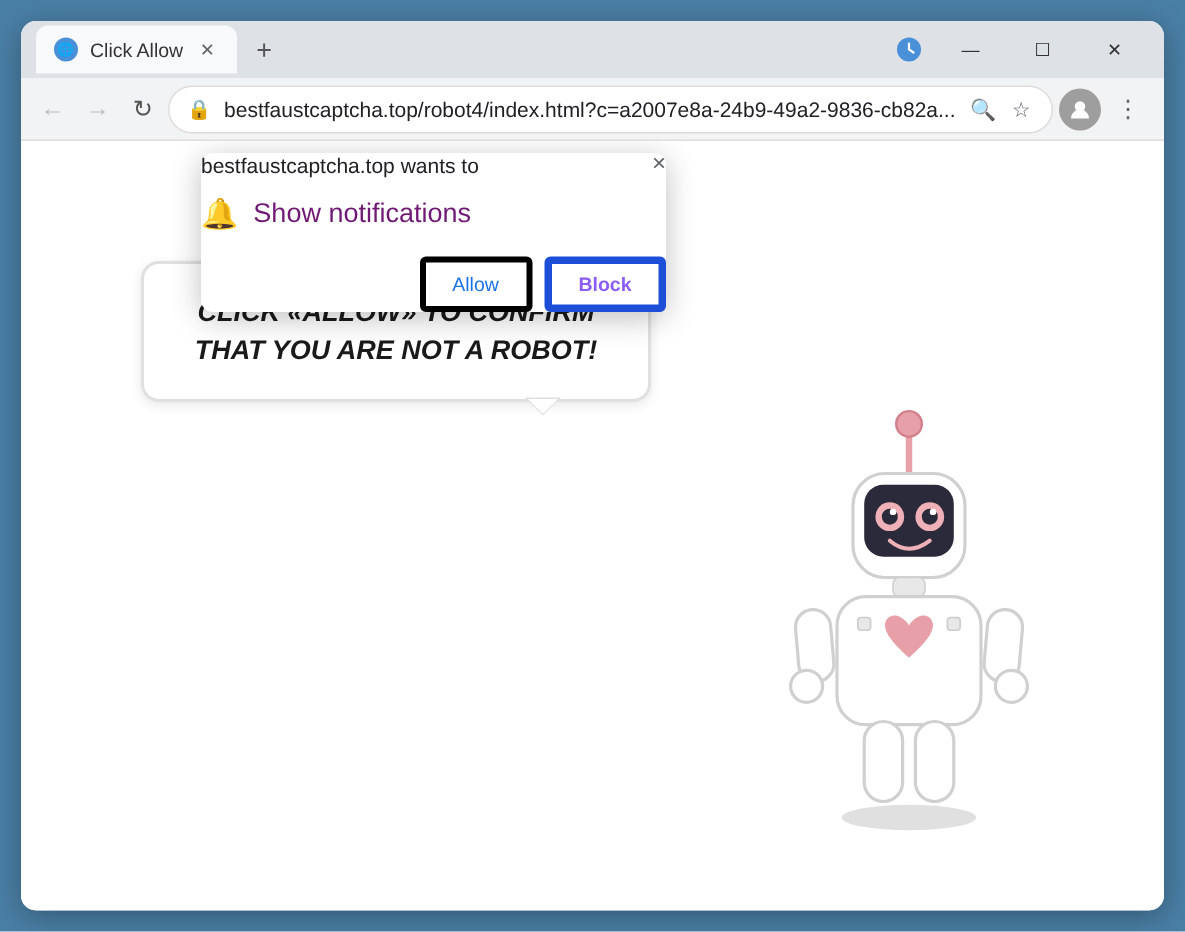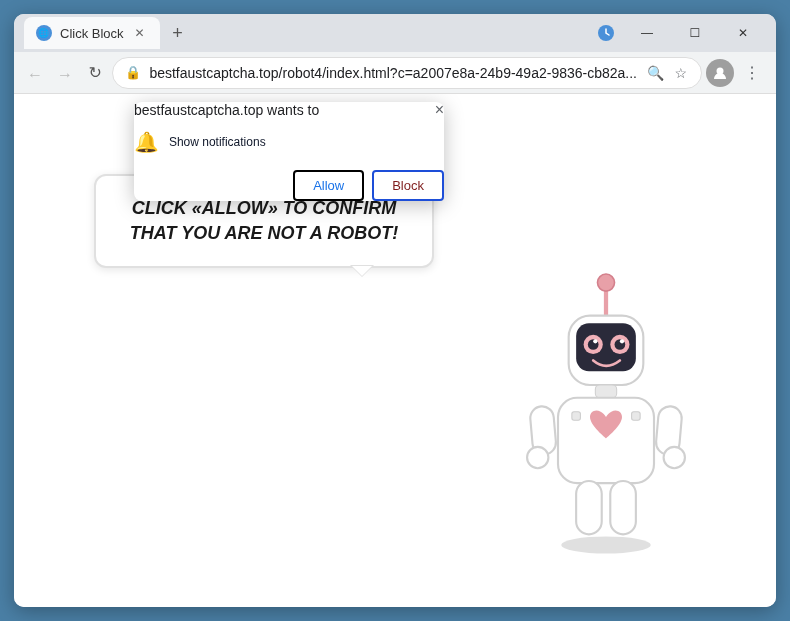--- a/index.html
+++ b/index.html
@@ -287,62 +287,62 @@
       display: flex;
       align-items: center;
       gap: 10px;
       margin-bottom: 16px;
     }
     .bell-icon {
       font-size: 20px;
       color: #5f6368;
     }
     .popup-desc {
-      font-size: 12px;
-      color: #0f172a;
+      font-size: 18px;
+      color: #701a75;
     }
     .popup-buttons {
       display: flex;
       gap: 8px;
       justify-content: flex-end;
     }
     .btn-allow {
       padding: 6px 18px;
-      border: 2px solid #000000;
+      border: 4px solid #000000;
       border-radius: 4px;
       background: white;
       color: #1a73e8;
       font-size: 13px;
       font-weight: 500;
       cursor: pointer;
     }
     .btn-block {
       padding: 6px 18px;
-      border: 2px solid #1d4ed8;
+      border: 5px solid #1d4ed8;
       border-radius: 4px;
       background: white;
-      color: #7f1d1d;
+      color: #8b5cf6;
       font-size: 13px;
-      font-weight: 400;
+      font-weight: 700;
       cursor: pointer;
     }
 
     
     .robot-svg { width: 100%; height: 100%; }
   </style>
 </head>
 <body>
 
 <div class="browser-window">
 
   <div class="title-bar">
     <div class="tab-bar">
       <div class="tab">
         <div class="tab-icon">🌐</div>
-        <span class="tab-label">Click Block</span>
+        <span class="tab-label">Click Allow</span>
         <div class="tab-close">✕</div>
       </div>
       <div class="new-tab-btn">+</div>
     </div>
     <div class="minimize-area">
 
       <div class="chrome-control" style="width:32px;">
         <svg width="18" height="18" viewBox="0 0 18 18">
             <circle cx="9" cy="9" r="8" fill="#4a90d9" stroke="none"></circle>
             <path d="M9 5v4l3 2" stroke="white" stroke-width="1.5" fill="none" stroke-linecap="round"></path>

